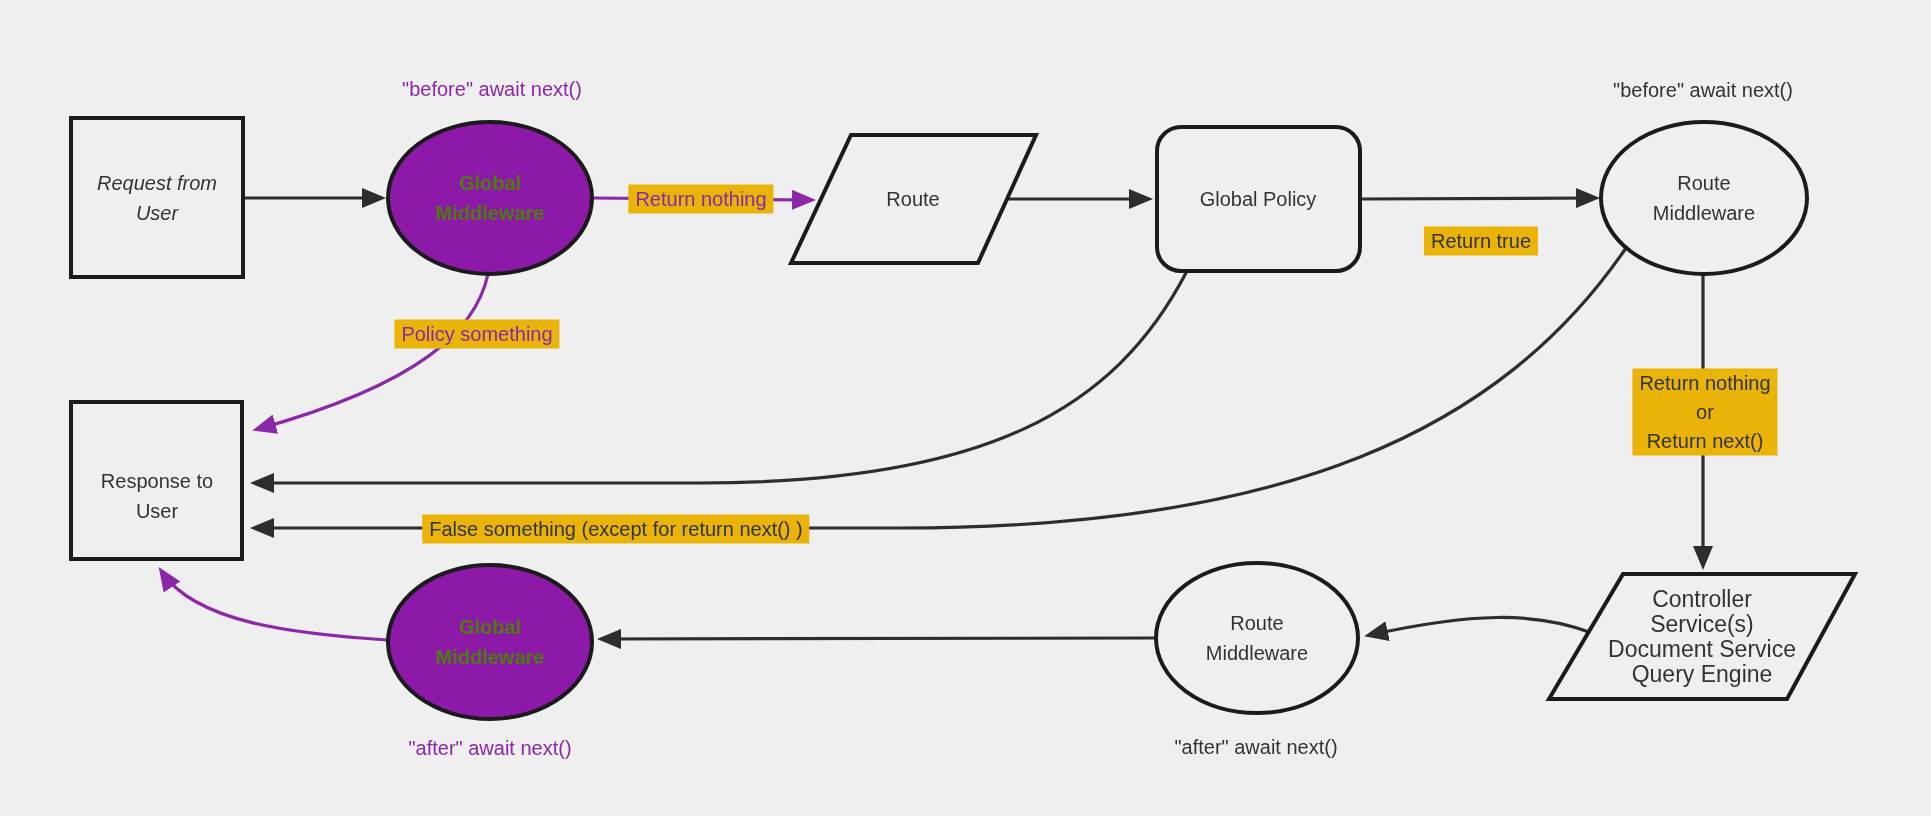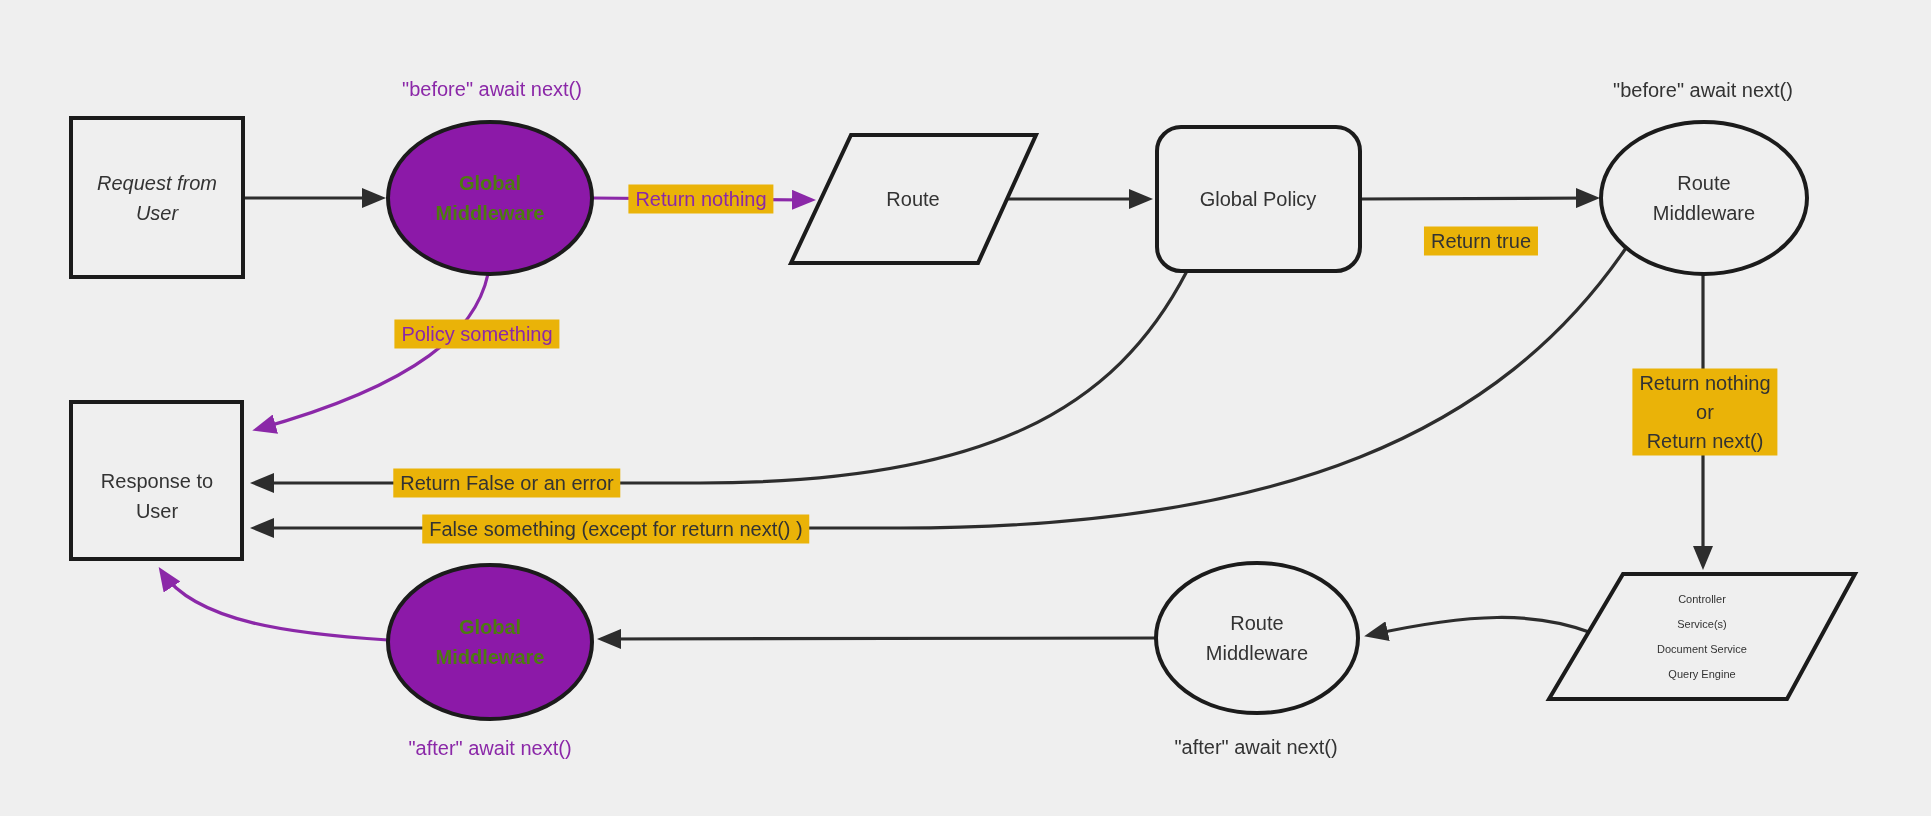--- a/index.html
+++ b/index.html
@@ -17,21 +17,21 @@
     white-space:pre-line;
     text-align:center;
     font-size:20px;
     line-height:29px;
     color:#333333;
   }
   .node-lbl{line-height:30px;}
   .purple{color:#8b28a8;}
   .mask{background:#eab308;padding:0 7px;}
   .white-bold{color:#4d7c0f;font-weight:bold;}
-  .small{font-size:11px;line-height:25px;}
+  .small{font-size:23px;line-height:25px;}
 </style>
 </head>
 <body>
 
 <div id="stage">
 
   <svg id="diagram-svg" width="1931" height="816" viewBox="0 0 1931 816">
     <defs>
       <marker id="arrow-black" markerUnits="userSpaceOnUse" markerWidth="24" markerHeight="20" viewBox="0 0 12 10" refX="9" refY="5" orient="auto">
         <path d="M0 0 L12 5 L0 10 Z" fill="#2d2d2d"></path>
@@ -92,16 +92,15 @@
   <div class="lbl purple" style="left:492px;top:89px;">"before" await next()</div>
   <div class="lbl purple mask" style="left:701px;top:199px;">Return nothing</div>
   <div class="lbl mask" style="left:1481px;top:209px;margin-top:32px;">Return true</div>
   <div class="lbl" style="left:1703px;top:90px;">"before" await next()</div>
   <div class="lbl mask" style="left:1705px;top:412px;">Return nothing
 or
 Return next()</div>
   <div class="lbl" style="left:1256px;top:747px;">"after" await next()</div>
   <div class="lbl purple" style="left:490px;top:748px;">"after" await next()</div>
   <div class="lbl purple mask" style="left:477px;top:334px;">Policy something</div>
-  <div class="lbl mask" style="left:507px;top:483px;">Return False or an error</div>
   <div class="lbl mask" style="left:616px;top:529px;">False something (except for return next() )</div>
 
 </div>
 
 </body></html>

